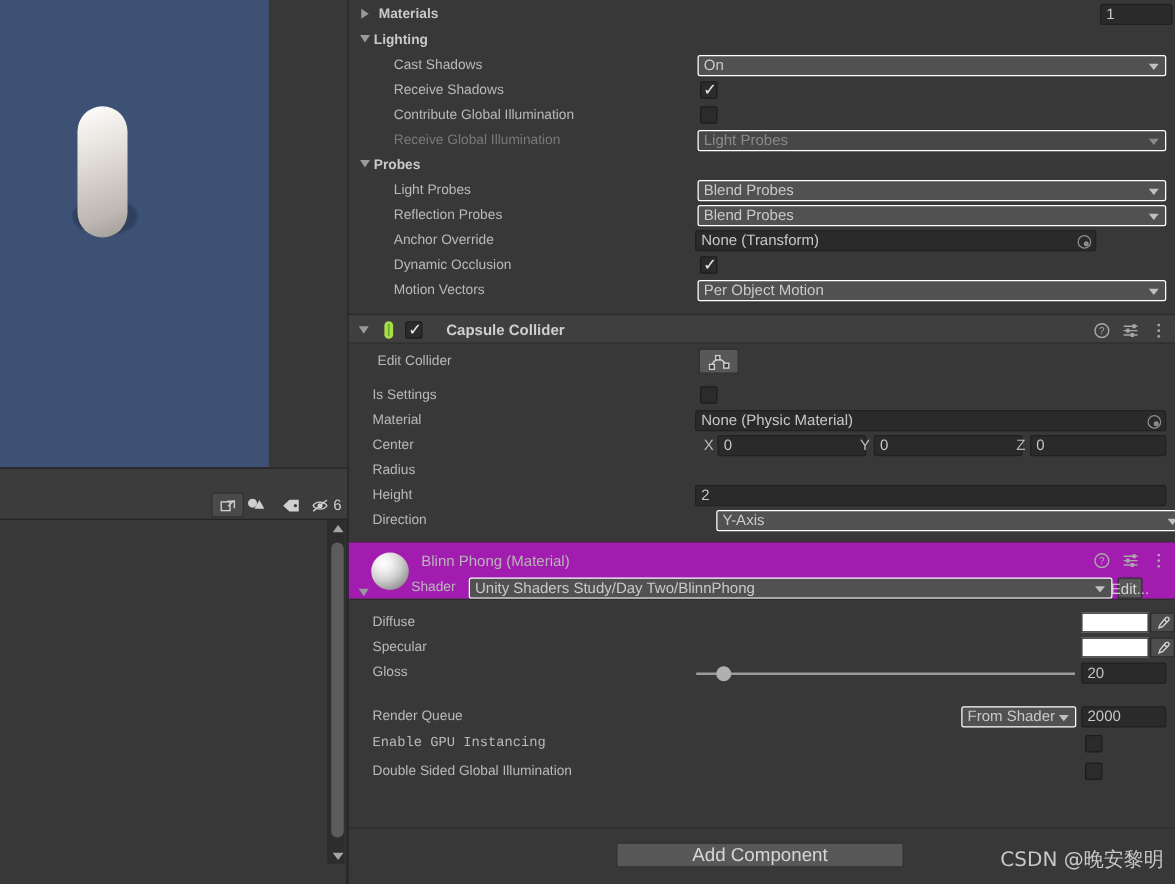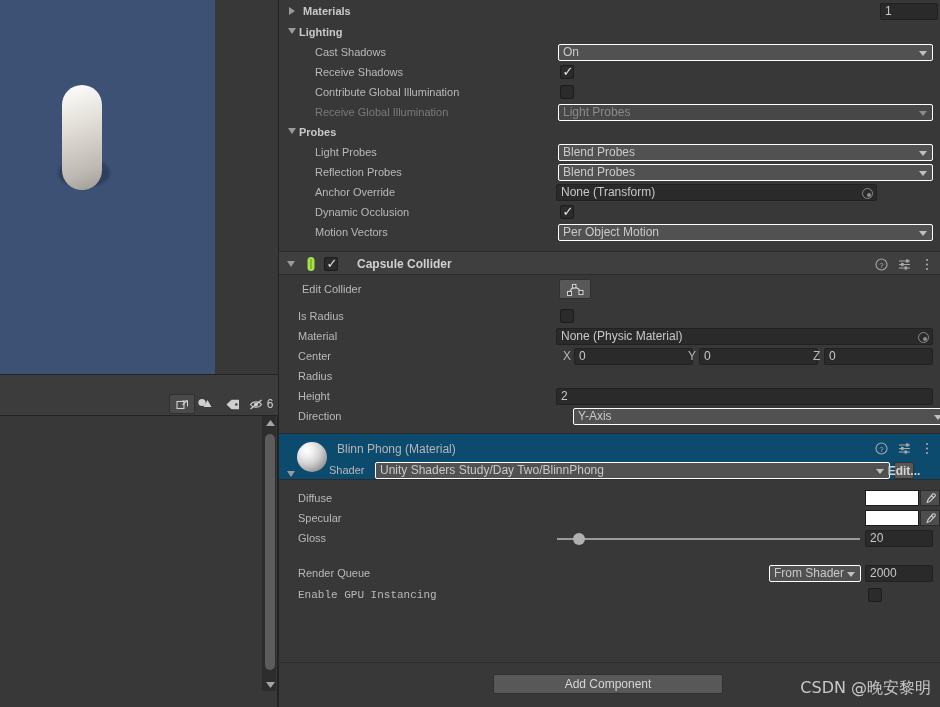--- a/index.html
+++ b/index.html
@@ -163,21 +163,21 @@
   .comp-title {
     position: absolute; left: 45px; top: 0; height: 24px; line-height: 24px;
     font-size: 12px; font-weight: bold; color: #cfcfcf;
   }
   .hdr-icons { position: absolute; right: 6px; top: 5px; display: flex; gap: 9px; align-items: center; }
   .hdr-ico { width: 14px; height: 14px; display: flex; align-items: center; justify-content: center; }
 
   .sep { position: relative; width: 100%; height: 1px; background: #2c2c2c; }
 
   
-  #mat-section { position: relative; background: #0c4a6e; }
+  #mat-section { position: relative; background: #a21caf; }
   #mat-preview {
     position: absolute; left: 18px; top: 8px; width: 30px; height: 30px;
     border-radius: 50%;
     background: radial-gradient(circle at 33% 28%, #ffffff 0%, #efefef 22%, #cfcfcf 48%, #9a9a9a 75%, #6e6e6e 100%);
   }
   .color-swatch {
     position: absolute; top: 2px; height: 16px; width: 54px;
     background: #ffffff; border: 1px solid #1d1d1d;
   }
   .eyedrop {
@@ -198,21 +198,21 @@
     color: #d4d4d4; font-size: 12px;
     display: flex; align-items: center; justify-content: center;
   }
   #add-component-bar {
     position: absolute; left: 0; bottom: 0; width: 662px; height: 45px;
     background: #383838; border-top: 1px solid #2c2c2c;
   }
   #add-component-btn {
     position: absolute; left: 214px; top: 11px; width: 230px; height: 20px;
     background: #585858; border: 1px solid #303030; border-radius: 2px;
-    color: #d6d6d6; font-size: 12px;
+    color: #d6d6d6; font-size: 15px;
     display: flex; align-items: center; justify-content: center;
   }
   #watermark {
     position: absolute; right: 10px; bottom: 8px;
     font-size: 16px; color: #c8c8c8;
     font-family: "DejaVu Sans", sans-serif;
   }
   .spacer { width: 100%; }
 </style>
 </head>
@@ -410,21 +410,21 @@
           <rect x="0.5" y="9.5" width="4" height="4" fill="#3a3a3a" stroke="#d0d0d0" stroke-width="1.1"></rect>
           <rect x="12" y="8.5" width="4" height="4" fill="#3a3a3a" stroke="#d0d0d0" stroke-width="1.1"></rect>
           <rect x="5.5" y="2.5" width="3.4" height="3.4" fill="#3a3a3a" stroke="#d0d0d0" stroke-width="1.1"></rect>
         </svg>
       </span>
     </div>
 
     <div class="spacer" style="height:7px;"></div>
 
     <div class="row">
-      <span class="lbl" style="left:19px;">Is Radius</span>
+      <span class="lbl" style="left:19px;">Is Settings</span>
       <span class="chk" style="left:281px;"></span>
     </div>
 
     <div class="row">
       <span class="lbl" style="left:19px;">Material</span>
       <span class="objfield" style="left:277px;width:377px;">
         <span>None (Physic Material)</span>
         <span class="dot"></span>
       </span>
     </div>
@@ -483,21 +483,21 @@
             <circle cx="2" cy="6.5" r="1.1" fill="#a8a8a8"></circle>
             <circle cx="2" cy="11" r="1.1" fill="#a8a8a8"></circle>
           </svg>
         </span>
       </span>
       <span class="lbl" style="left:50px;top:27px;height:18px;line-height:18px;">Shader</span>
       <span class="popup" style="left:96px;top:28px;width:515px;height:17px;">
         <span>Unity Shaders Study/Day Two/BlinnPhong</span>
         <span class="caret"></span>
       </span>
-      <span class="btn" style="left:615px;top:28px;width:20px;height:17px;font-weight:bold;">Edit...</span>
+      <span class="btn" style="left:615px;top:28px;width:20px;height:17px;">Edit...</span>
     </div>
 
     <div class="sep"></div>
     <div class="spacer" style="height:8px;"></div>
 
     <div class="row">
       <span class="lbl" style="left:19px;">Diffuse</span>
       <span class="color-swatch" style="left:586px;"></span>
       <span class="eyedrop" style="left:641px;">
         <svg width="11" height="11" viewBox="0 0 11 11">
@@ -534,20 +534,24 @@
         <span class="caret"></span>
       </span>
       <span class="field" style="left:586px;top:3px;width:68px;">2000</span>
     </div>
 
     <div class="row" style="height:22px;font-family:Liberation Mono, monospace;">
       <span class="lbl" style="left:19px;height:22px;line-height:22px;">Enable GPU Instancing</span>
       <span class="chk" style="left:589px;top:4px;"></span>
     </div>
 
+    <div class="row" style="height:22px;">
+      <span class="lbl" style="left:19px;height:22px;line-height:22px;">Double Sided Global Illumination</span>
+      <span class="chk" style="left:589px;top:4px;"></span>
+    </div>
 
     <div id="add-component-bar">
       <div id="add-component-btn">Add Component</div>
       <div id="watermark">CSDN @晚安黎明</div>
     </div>
 
   </div>
 </div>
 
 </body></html>

